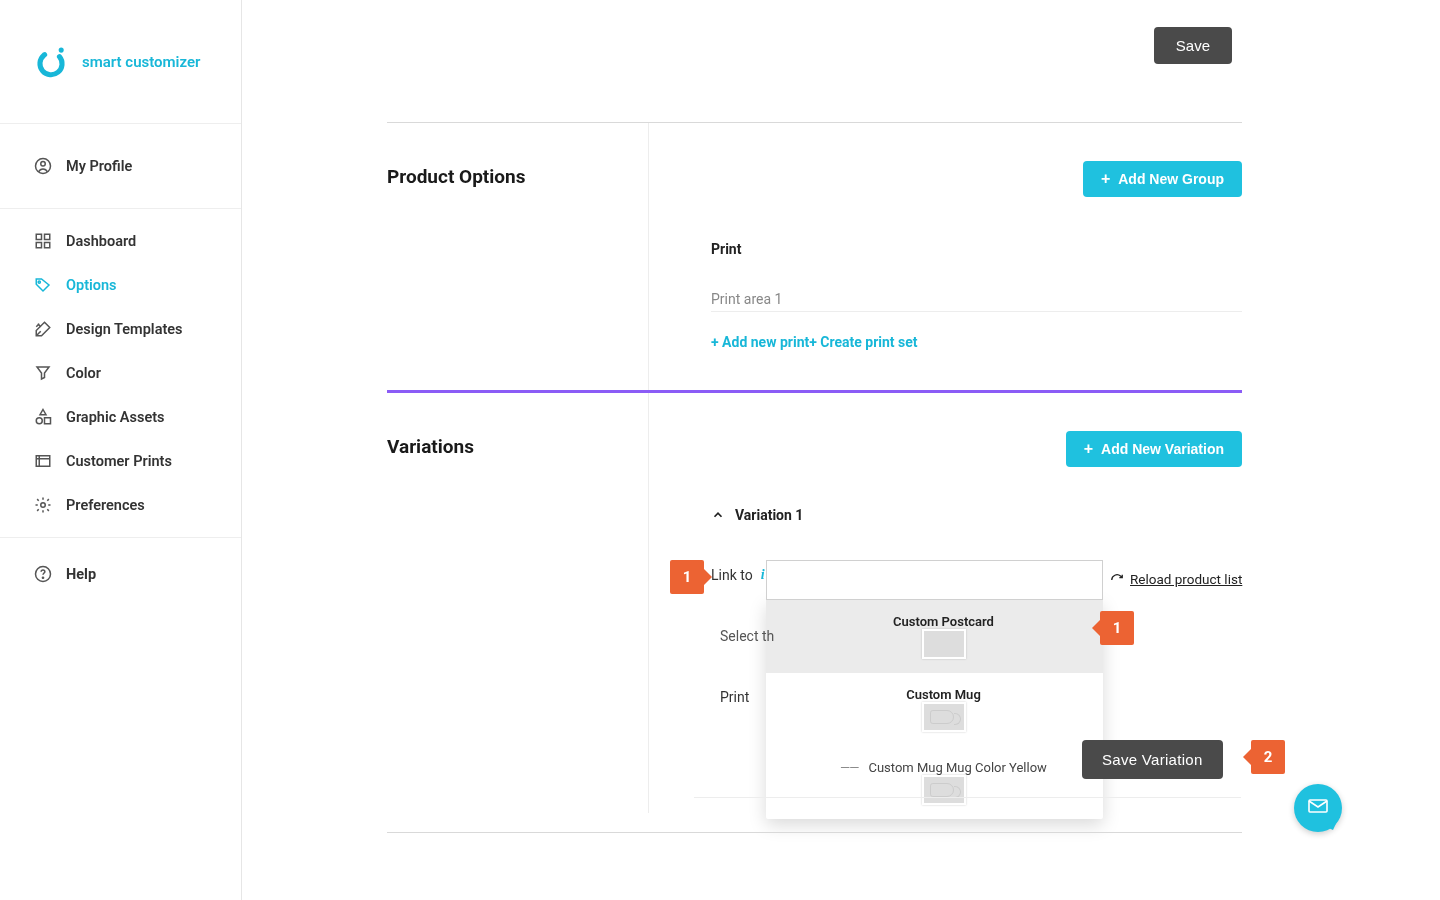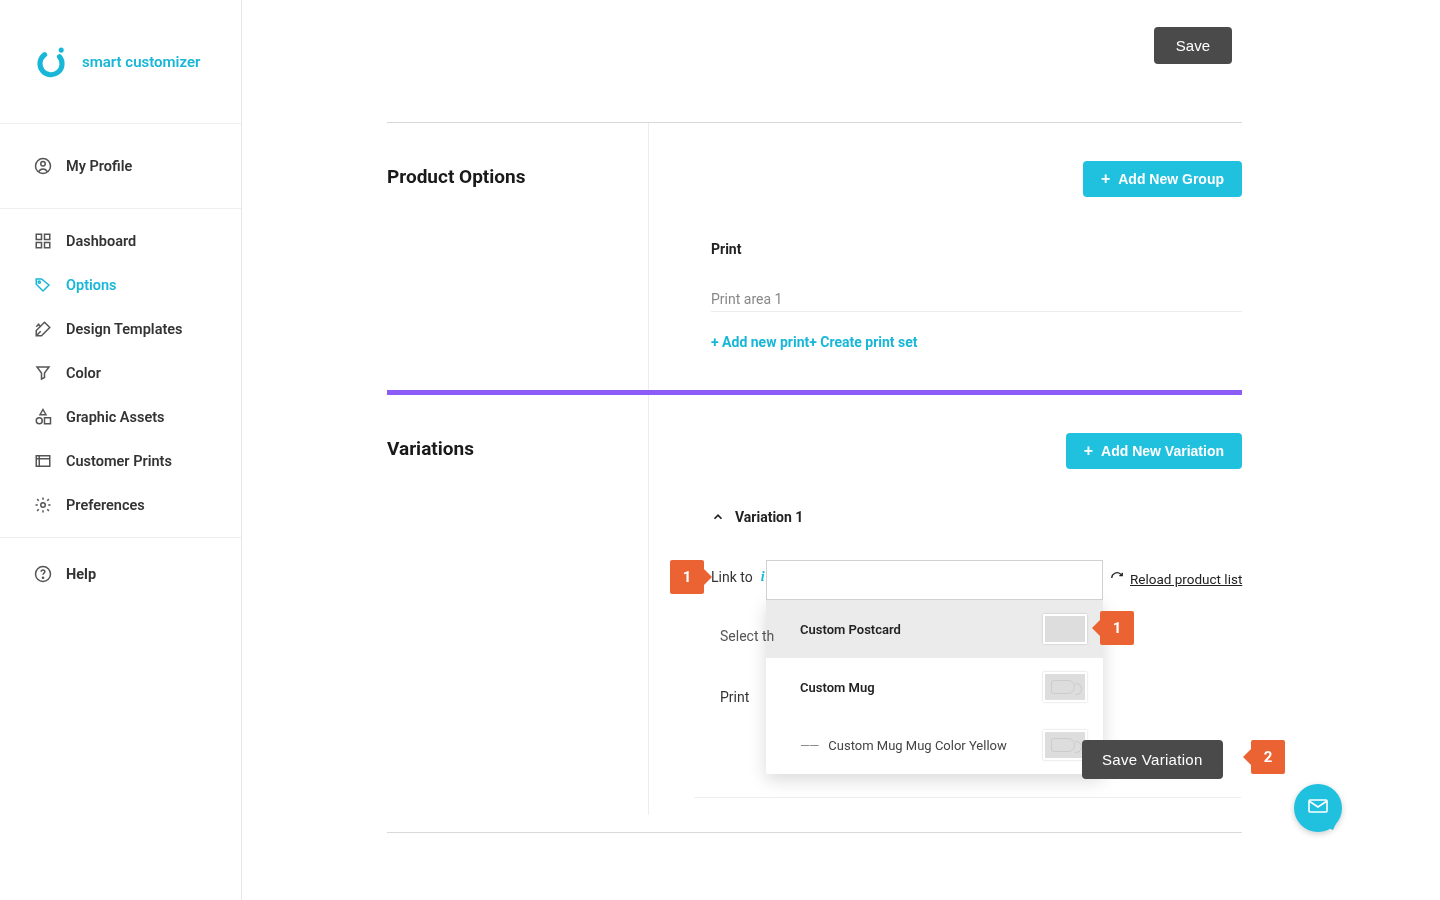--- a/index.html
+++ b/index.html
@@ -105,21 +105,21 @@
     top: 0;
   }
 
   .section-divider {
     border-top: 1px solid #d9d9d9;
     margin-top: 122px;
   }
 
   .section-row {
     display: flex;
-    border-bottom: 5px solid #8b5cf6;
+    border-bottom: 3px solid #8b5cf6;
   }
   .section-row:last-child { border-bottom: none; }
 
   .section-left {
     width: 262px;
     border-right: 1px solid #ededed;
     padding: 42px 0 0 0;
   }
   .section-title {
     font-size: 19px;
@@ -268,20 +268,21 @@
   }
   .dropdown-item {
     display: flex;
     align-items: center;
     justify-content: space-between;
     padding: 14px 16px 14px 34px;
     font-size: 13px;
     font-weight: 600;
     color: #222;
     cursor: pointer;
+    flex-direction: column;
   }
   .dropdown-item.highlight {
     background: #ebebeb;
   }
   .dropdown-item .thumb {
     width: 44px;
     height: 30px;
     background: #ddd;
     border: 2px solid #fff;
     box-shadow: 0 0 2px rgba(0,0,0,0.2);
@@ -302,21 +303,21 @@
 
   .reload-link {
     position: absolute;
     left: 868px;
     top: 571px;
     font-size: 13.5px;
     color: #222;
     text-decoration: underline;
     cursor: pointer;
     display: flex;
-    align-items: flex-start;
+    align-items: flex-end;
     gap: 6px;
   }
   .reload-link svg { display: block; }
 
   .select-the {
     position: absolute;
     left: 478px;
     top: 628px;
     font-size: 14px;
     color: #555;

